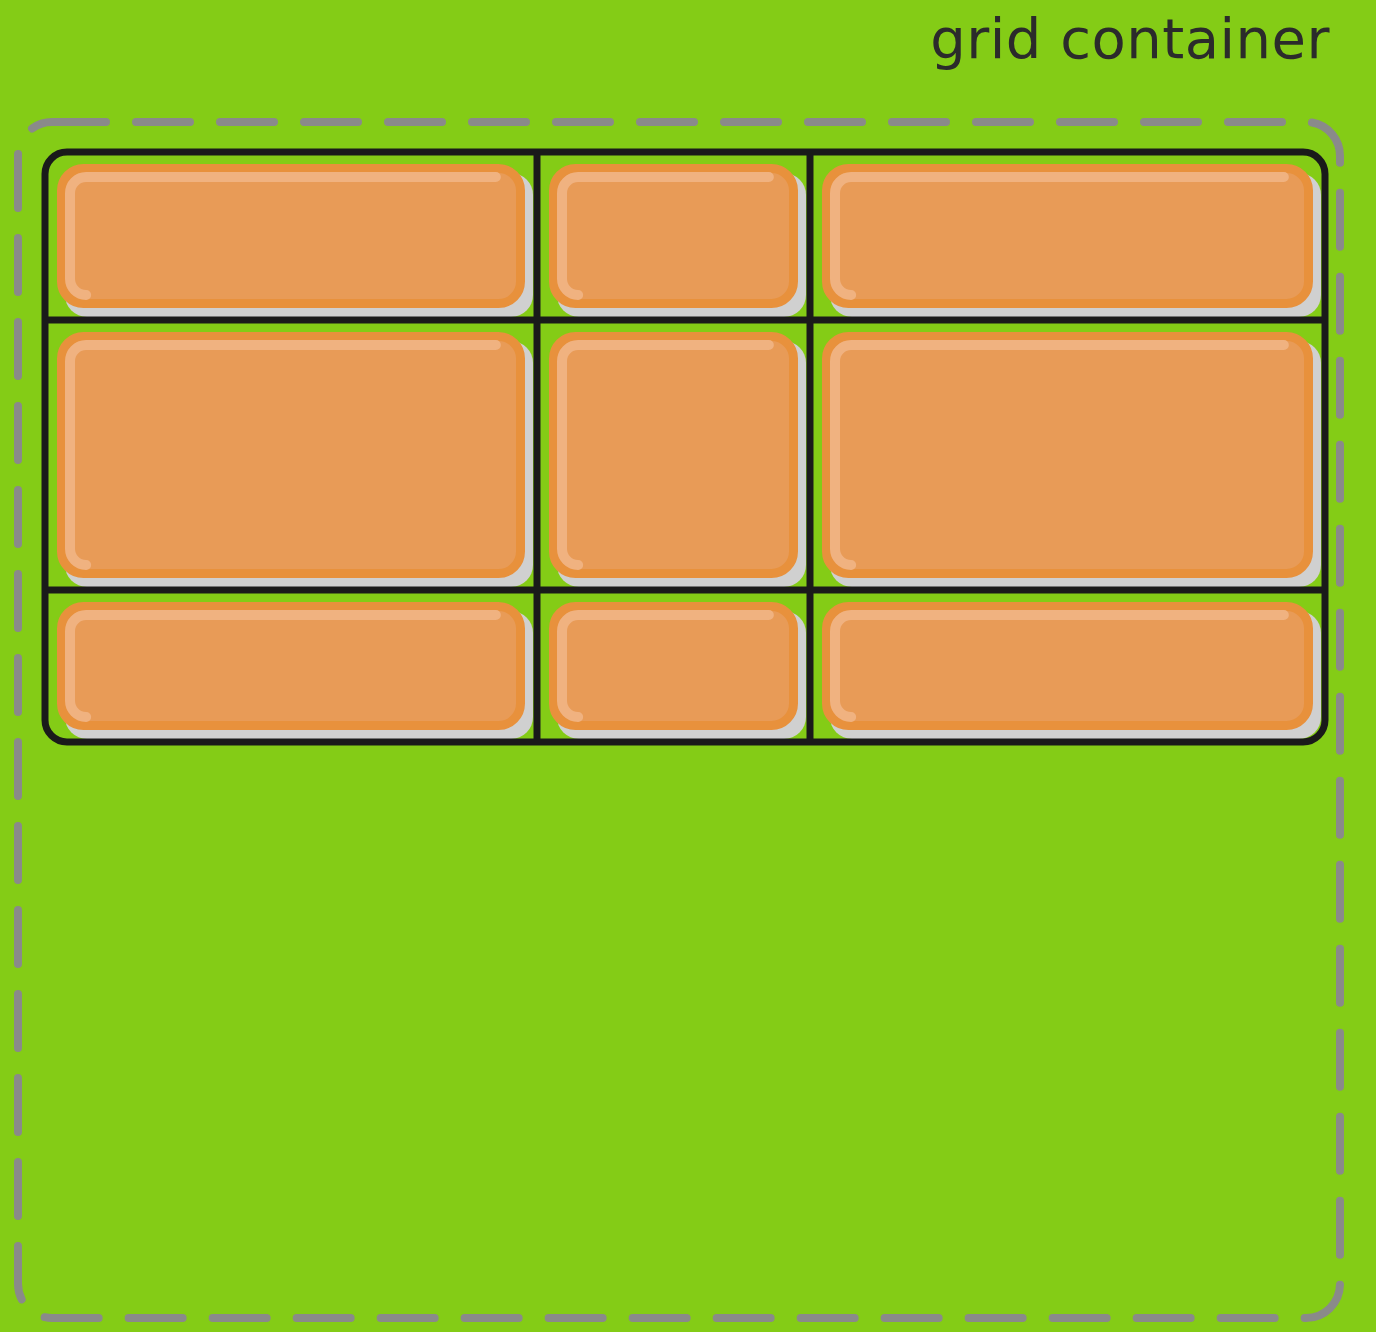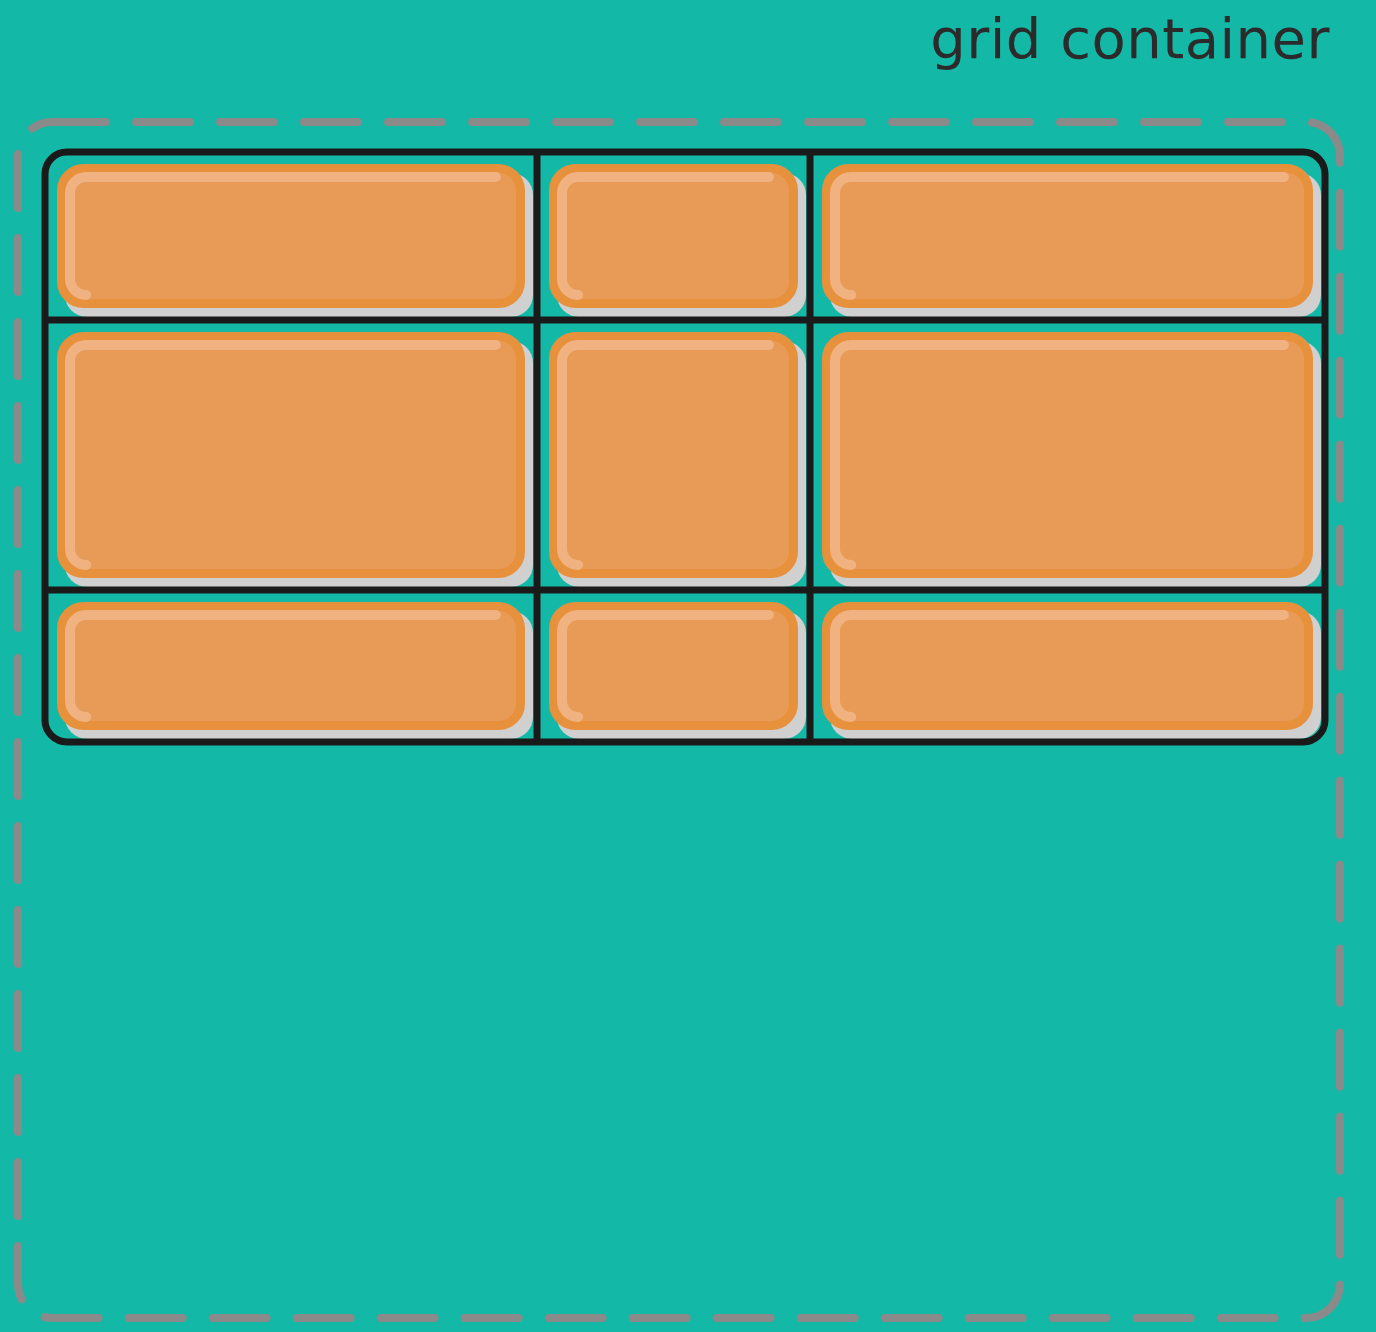--- a/index.html
+++ b/index.html
@@ -33,21 +33,21 @@
     position: absolute;
     left: 0;
     top: 0;
     width: 1376px;
     height: 1332px;
   }
 </style>
 </head>
 <body>
 
-<div id="stage" style="background: #14b8a6;">
+<div id="stage" style="background: #84cc16;">
 
   <div id="title" style="color: rgb(43, 43, 43);">grid container</div>
 
   <svg id="svg-root" viewBox="0 0 1376 1332" xmlns="http://www.w3.org/2000/svg">
 
     <g>
       <rect id="container-rect" fill="none" stroke-linecap="round" x="18" y="122" width="1322" height="1196" rx="34" ry="34" stroke="#8a8a8a" stroke-width="8" stroke-dasharray="54 30"></rect>
     </g>
 
     <g id="item-shadows">

